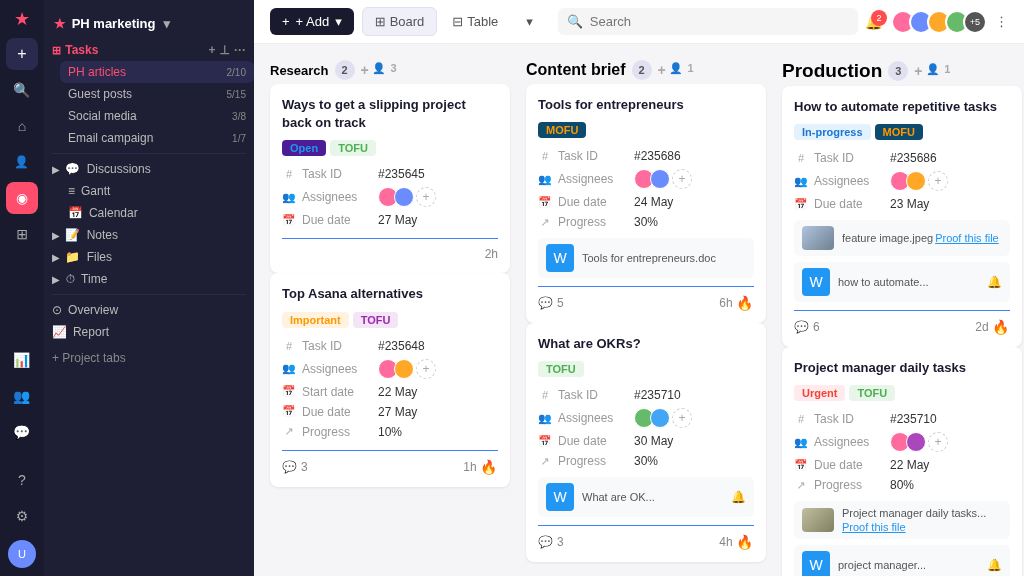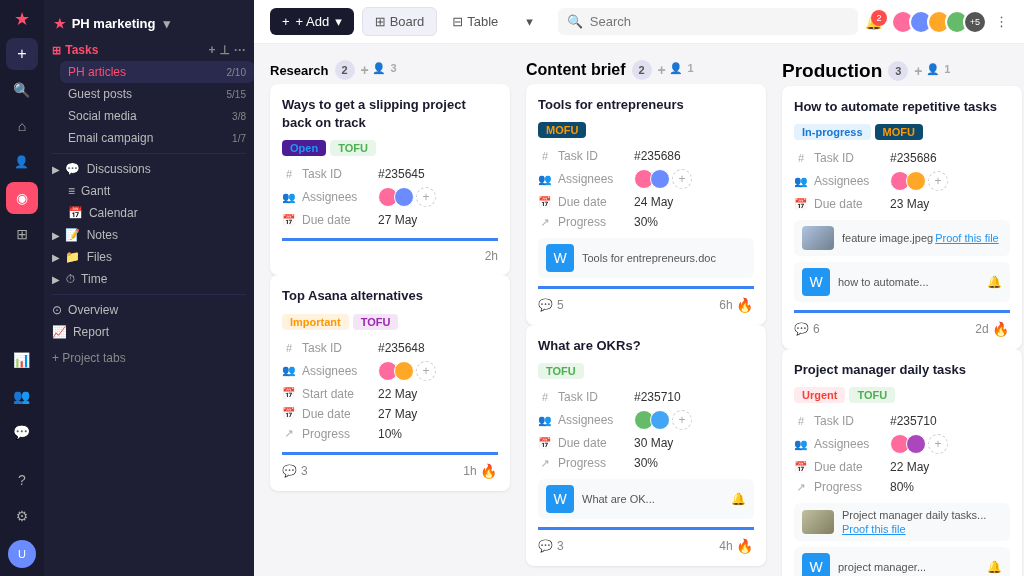--- a/index.html
+++ b/index.html
@@ -81,21 +81,21 @@
     .tag-tofu { background: #e8f5e9; color: #4caf50; }
     .tag-mofu { background: #0c4a6e; color: #ff9800; }
     .tag-important { background: #fff3e0; color: #ff9800; }
     .tag-bofu { background: #f3e5f5; color: #9c27b0; }
     .tag-inprogress { background: #e3f2fd; color: #1976d2; }
     .tag-urgent { background: #ffebee; color: #f44336; }
     .card-row { display: flex; align-items: center; gap: 6px; padding: 3px 0; font-size: 12px; color: #555; }
     .card-row .row-icon { color: #aaa; width: 14px; text-align: center; font-size: 11px; }
     .card-row .row-label { color: #999; width: 70px; }
     .card-row .row-value { color: #333; }
-    .card-footer { display: flex; align-items: center; justify-content: space-between; margin-top: 8px; padding-top: 8px; border-top: 3px solid #3b82f6; }
+    .card-footer { display: flex; align-items: center; justify-content: space-between; margin-top: 8px; padding-top: 8px; border-top: 1px solid #3b82f6; }
     .card-footer-left { display: flex; align-items: center; gap: 4px; color: #888; font-size: 12px; }
     .card-footer-right { color: #888; font-size: 12px; }
     .assignee-group { display: flex; }
     .assignee-avatar { width: 20px; height: 20px; border-radius: 50%; border: 1px solid white; margin-left: -4px; font-size: 9px; display: flex; align-items: center; justify-content: center; color: white; }
     .assignee-avatar:first-child { margin-left: 0; }
     .add-assignee { width: 20px; height: 20px; border-radius: 50%; border: 1px dashed #ccc; display: flex; align-items: center; justify-content: center; color: #aaa; font-size: 12px; margin-left: 2px; }
     .card-attachment { display: flex; align-items: center; gap: 8px; padding: 6px 8px; background: #f8f9fa; border-radius: 6px; margin-top: 6px; }
     .attach-icon { width: 28px; height: 28px; border-radius: 4px; display: flex; align-items: center; justify-content: center; font-size: 14px; flex-shrink: 0; }
     .attach-icon.word { background: #2196f3; color: white; }
     .attach-icon.img { background: #e0e0e0; }

